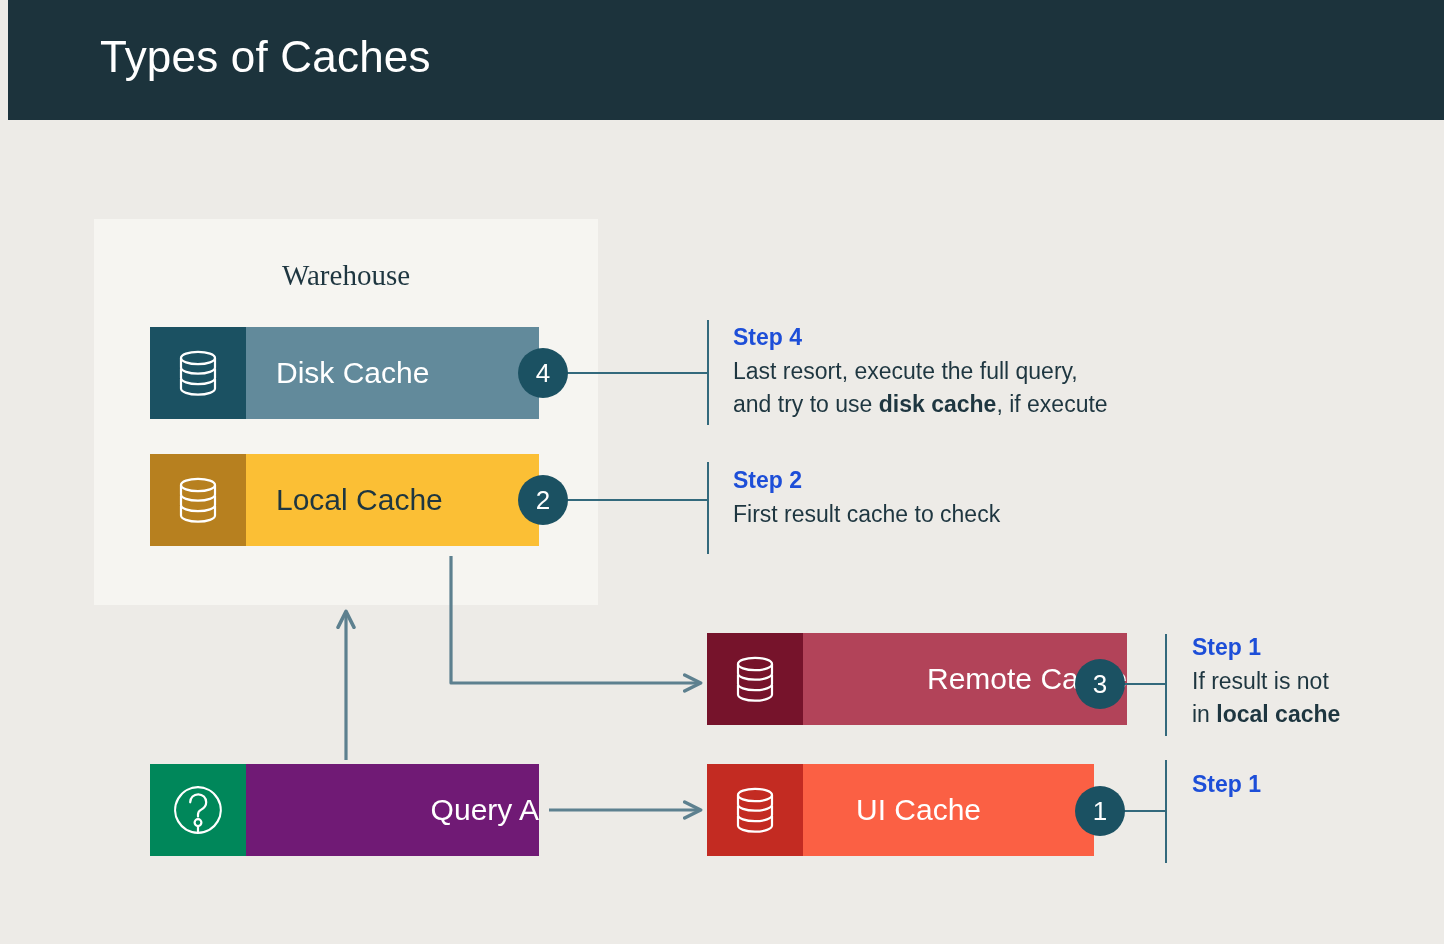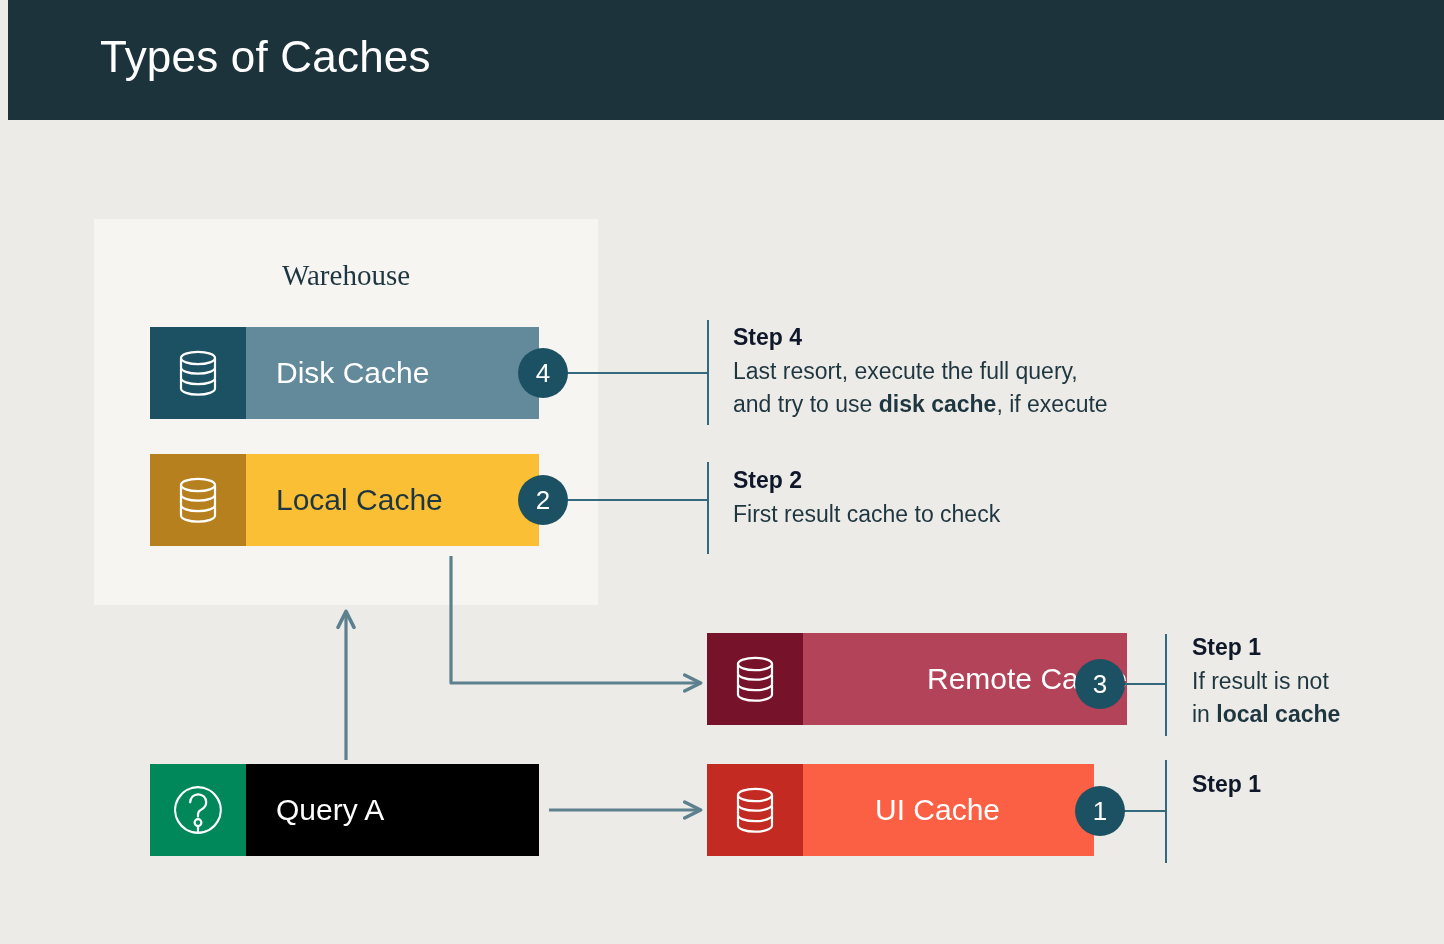--- a/index.html
+++ b/index.html
@@ -139,21 +139,21 @@
   #tick-1 { left: 1165px; top: 760px; height: 103px; }
 
   
   .step-block {
     position: absolute;
     z-index: 3;
   }
   .step-heading {
     font-size: 23px;
     font-weight: bold;
-    color: #0f172a;
+    color: #1d4ed8;
     margin-bottom: 4px;
     white-space: nowrap;
   }
   .step-desc {
     font-size: 23px;
     font-weight: 400;
     color: #1E3640;
     line-height: 1.42;
   }
   .step-desc b { font-weight: bold; }
@@ -255,38 +255,38 @@
       <svg width="46" height="52" viewBox="0 0 46 52">
         <g fill="none" stroke="#FFFFFF" stroke-width="2.2">
           <ellipse cx="23" cy="11" rx="17" ry="6.2"></ellipse>
           <path d="M6,11 L6,20.5 C6,23.9 13.6,26.7 23,26.7 C32.4,26.7 40,23.9 40,20.5 L40,11"></path>
           <path d="M6,21.5 L6,31 C6,34.4 13.6,37.2 23,37.2 C32.4,37.2 40,34.4 40,31 L40,21.5"></path>
           <path d="M6,32 L6,41.5 C6,44.9 13.6,47.7 23,47.7 C32.4,47.7 40,44.9 40,41.5 L40,32"></path>
         </g>
       </svg>
     </div>
     <div class="cache-body" style="background:#FB6044;">
-      <span class="cache-label" style="color:#FFFFFF; padding-left:72px;">UI Cache</span>
+      <span class="cache-label" style="color:#FFFFFF; padding-left:53px;">UI Cache</span>
     </div>
   </div>
   <div class="step-badge" id="badge-1">1</div>
 
   <div class="cache-bar" id="bar-query">
     <div class="cache-icon-block" style="background:#00875A;">
       <svg width="54" height="54" viewBox="0 0 54 54">
         <g fill="none" stroke="#FFFFFF" stroke-width="2.2" stroke-linecap="round" stroke-linejoin="round">
           <path d="M27,4.2 A22.8,22.8 0 1,1 26.9,4.2"></path>
           <path d="M19.2,19.3 C19.2,14.6 22.8,11.3 27.2,11.3 C31.7,11.3 35.2,14.7 35.2,19.2
                    C35.2,23.0 32.8,25.3 29.9,26.9 C27.9,28.0 27.0,29.4 27.0,31.6 L27.0,33.6"></path>
           <circle cx="27" cy="39.6" r="3.4"></circle>
           <path d="M27,43.0 L27,48.6"></path>
         </g>
       </svg>
     </div>
-    <div class="cache-body" style="background:#000000;">
+    <div class="cache-body" style="background:#701a75;justify-content:flex-end;">
       <span class="cache-label" style="color:#FFFFFF;">Query A</span>
     </div>
   </div>
 
   <div class="leader-line" id="leader-4"></div>
   <div class="tick-bar" id="tick-4"></div>
   <div class="leader-line" id="leader-2"></div>
   <div class="tick-bar" id="tick-2"></div>
   <div class="leader-line" id="leader-3"></div>
   <div class="tick-bar" id="tick-3"></div>

